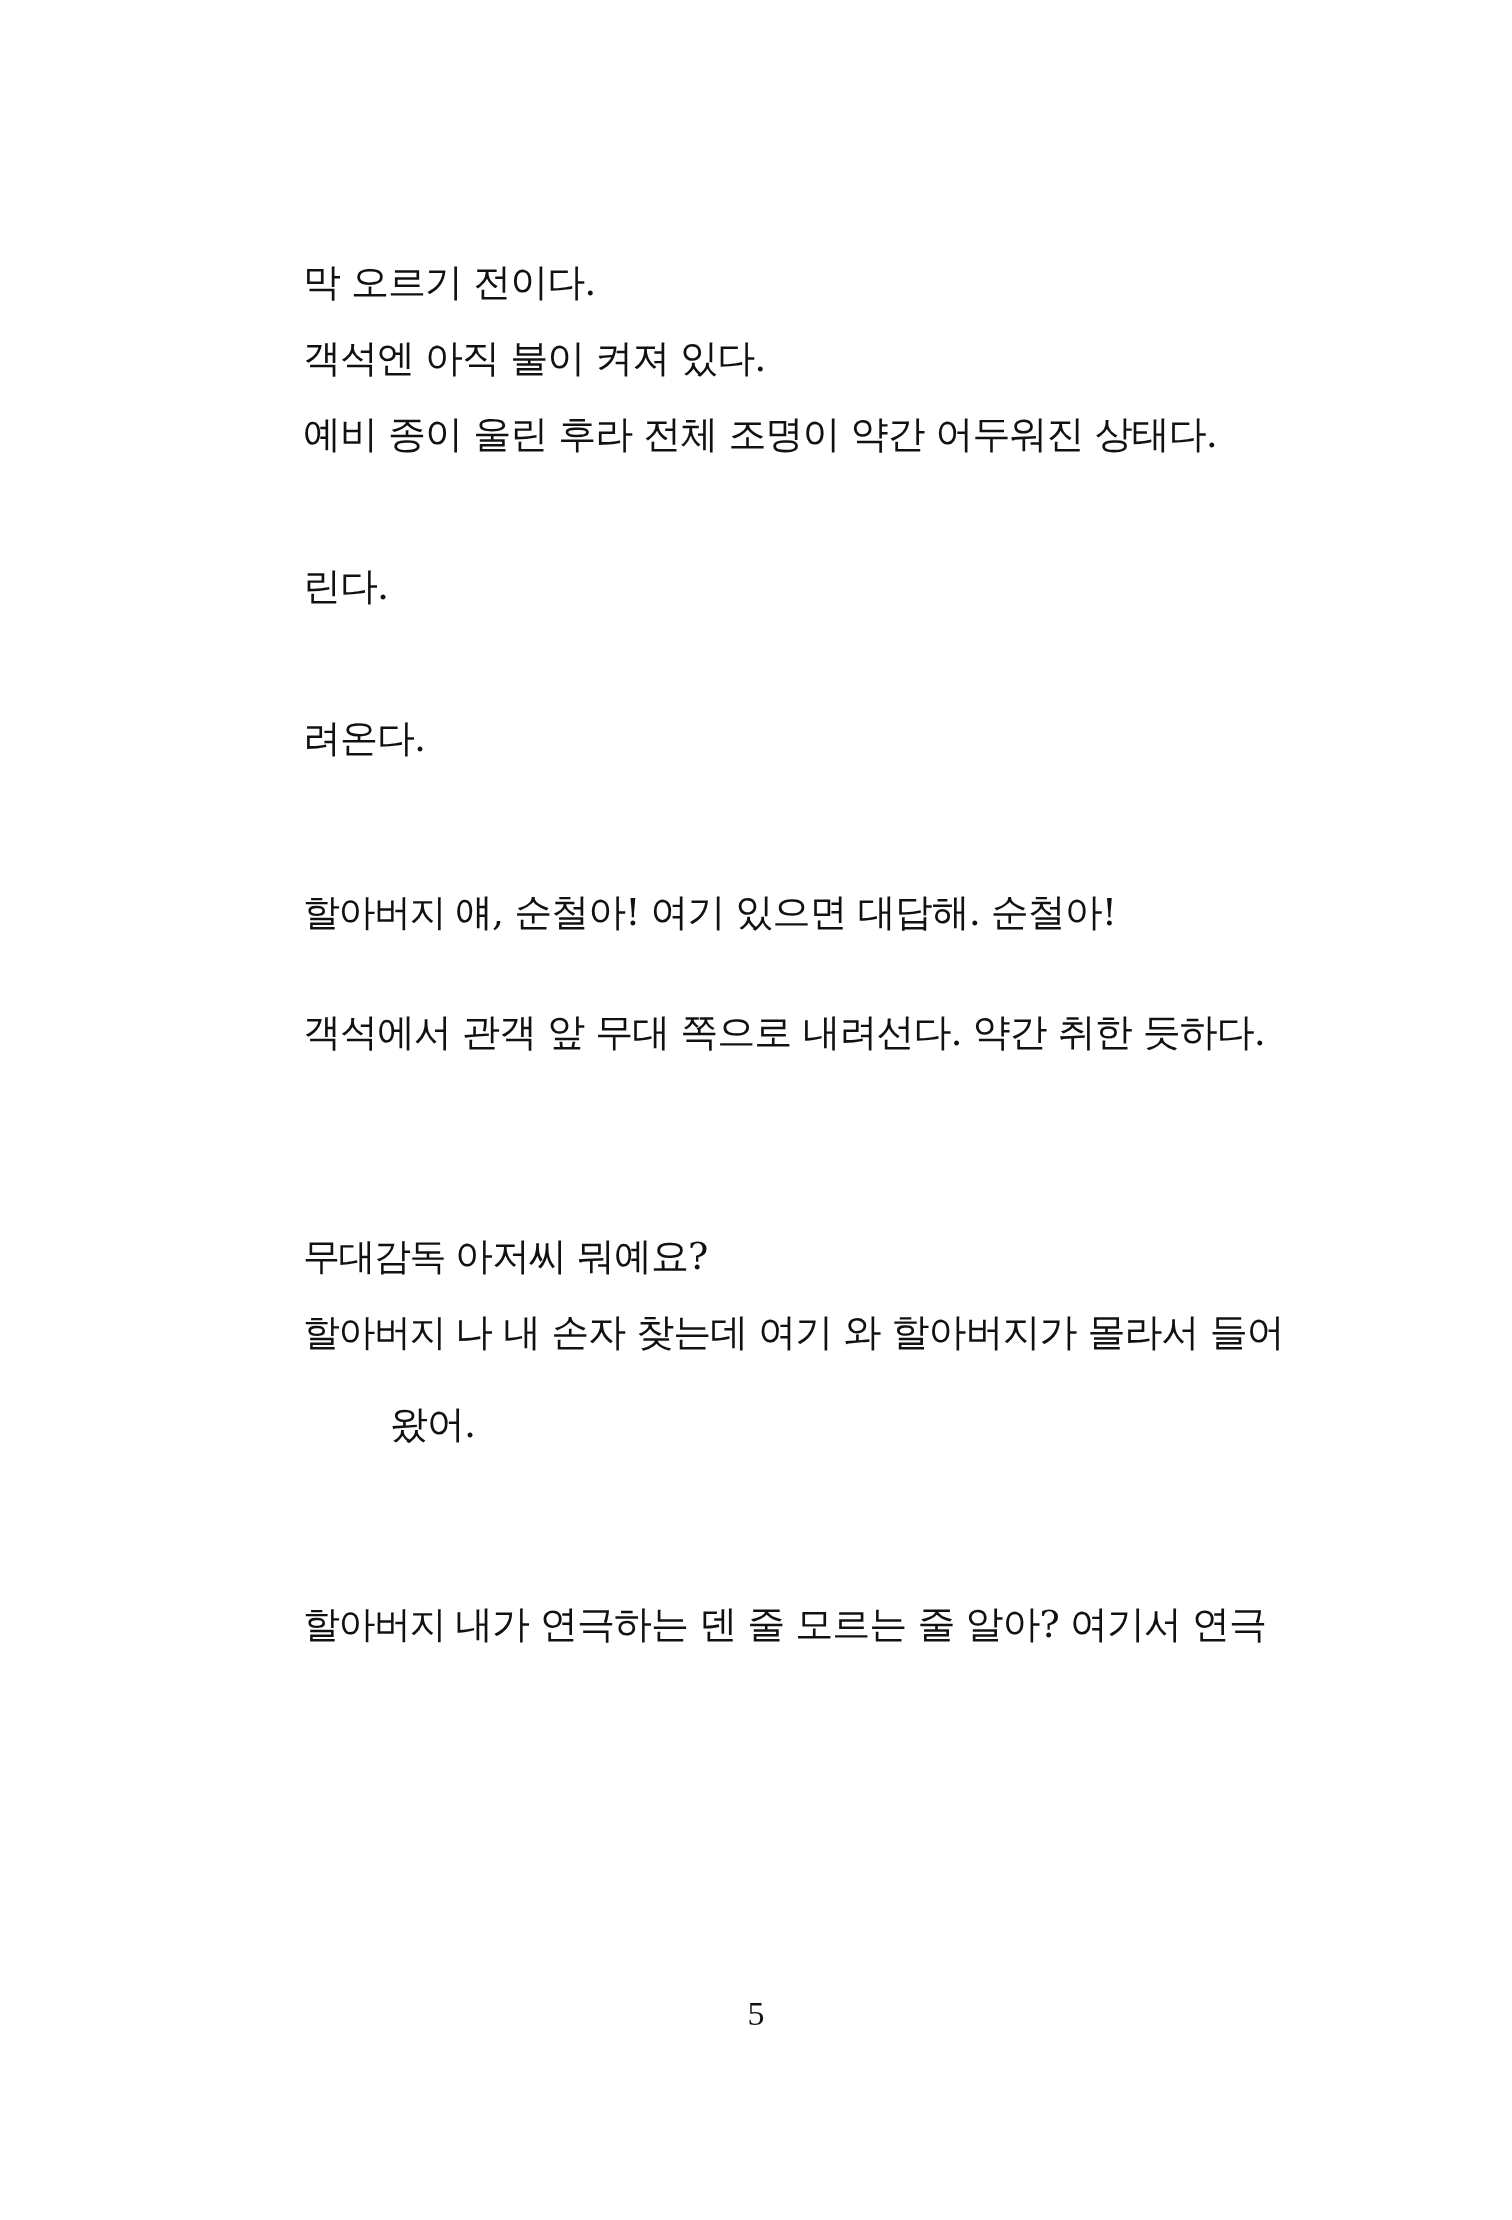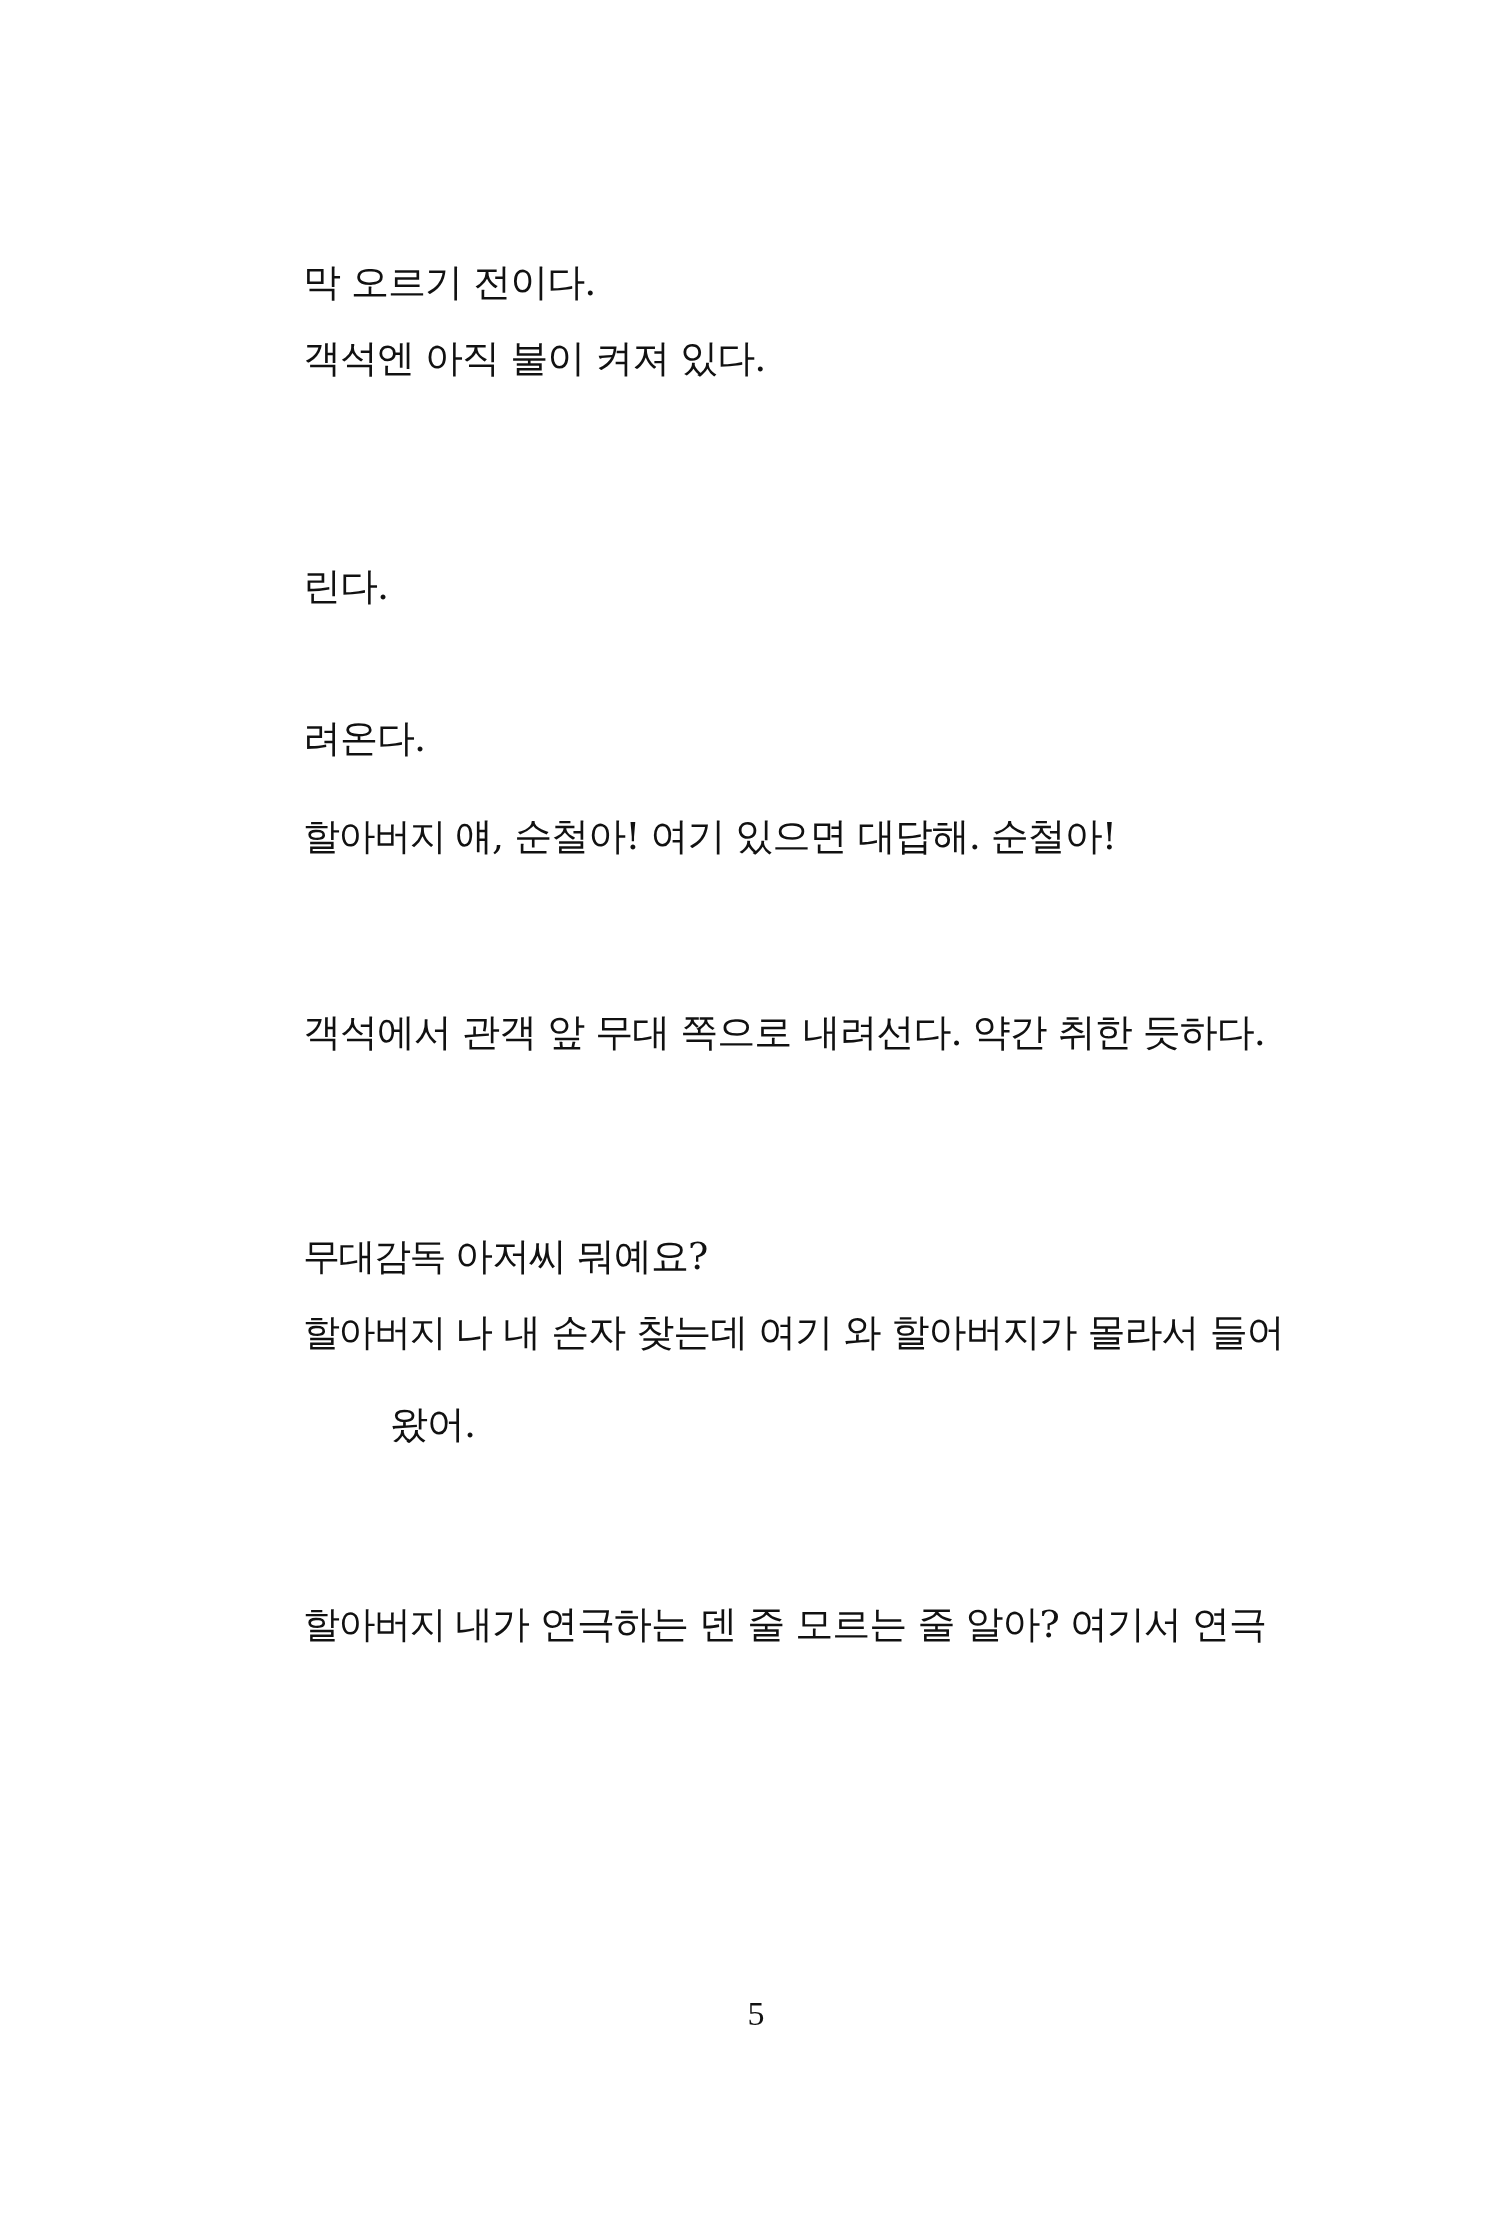--- a/index.html
+++ b/index.html
@@ -12,24 +12,25 @@
     .indent { left: 390px; }
     .page-number { position: absolute; left: 0; width: 1512px; text-align: center; top: 1995px;
                    font-size: 34px; font-family: "Liberation Serif", serif; }
   </style>
 </head>
 <body>
 
 <div class="page">
   <div class="line" style="top:334px">객석엔 아직 불이 켜져 있다.</div>
   <div class="line" style="top:258px">막 오르기 전이다.</div>
+  <div class="line" style="top:410px">예비 종이 울린 후라 전체 조명이 약간 어두워진 상태다.</div>
   <div class="line" style="top:562px">린다.</div>
   <div class="line" style="top:714px">려온다.</div>
 
-  <div class="line" style="top:812px">
+  <div class="line" style="top:888px">
     <span class="speaker">할아버지</span><span>얘, 순철아! 여기 있으면 대답해. 순철아!</span>
   </div>
 
   <div class="line" style="top:1008px">객석에서 관객 앞 무대 쪽으로 내려선다. 약간 취한 듯하다.</div>
 
   <div class="line" style="top:1232px">
     <span class="speaker">무대감독</span><span>아저씨 뭐예요?</span>
   </div>
   <div class="line" style="top:1308px">
     <span class="speaker">할아버지</span><span>나 내 손자 찾는데 여기 와 할아버지가 몰라서 들어</span>

